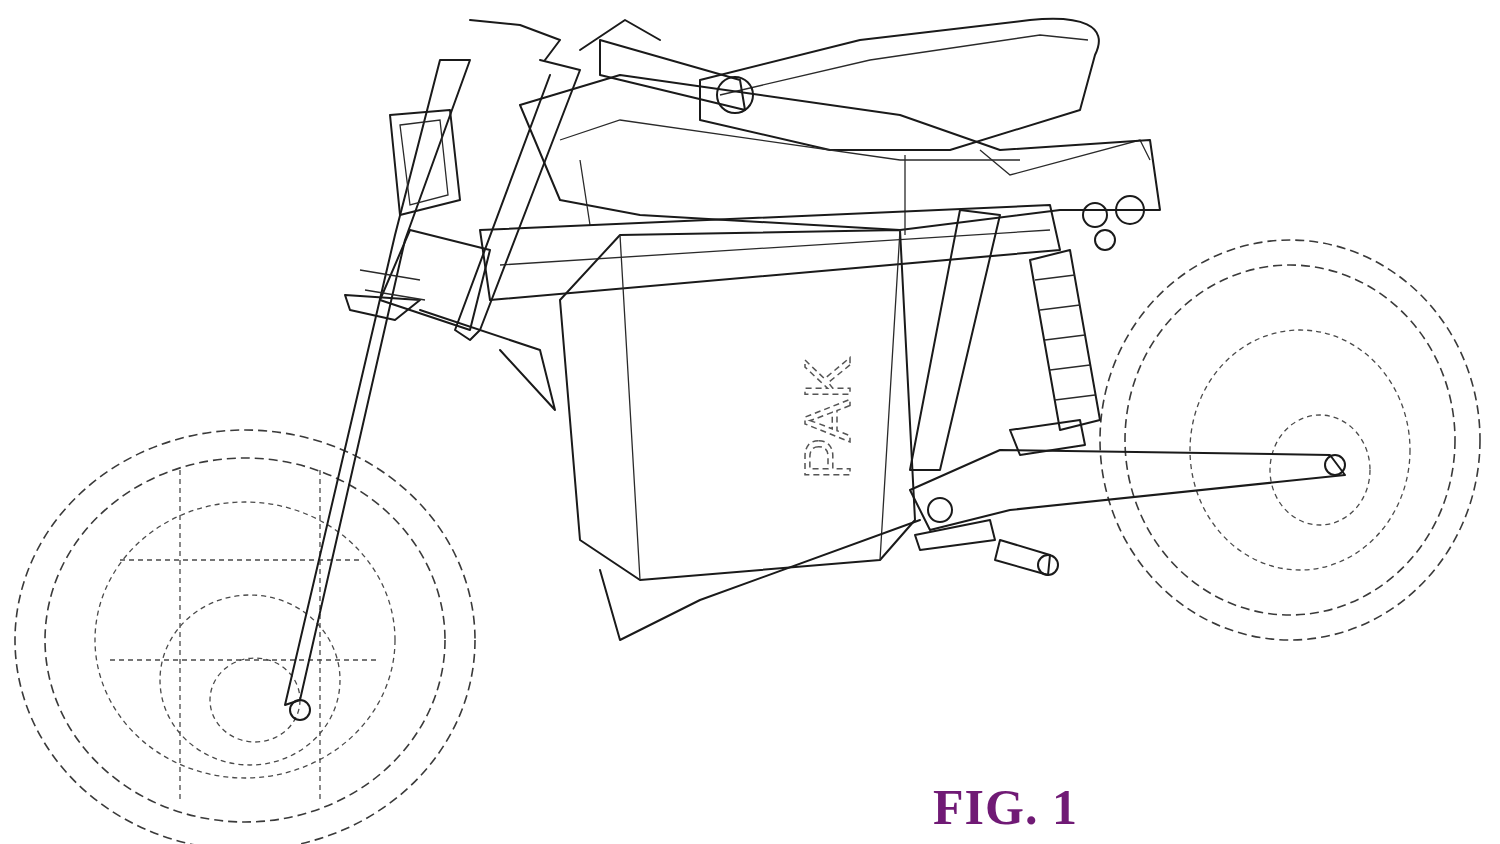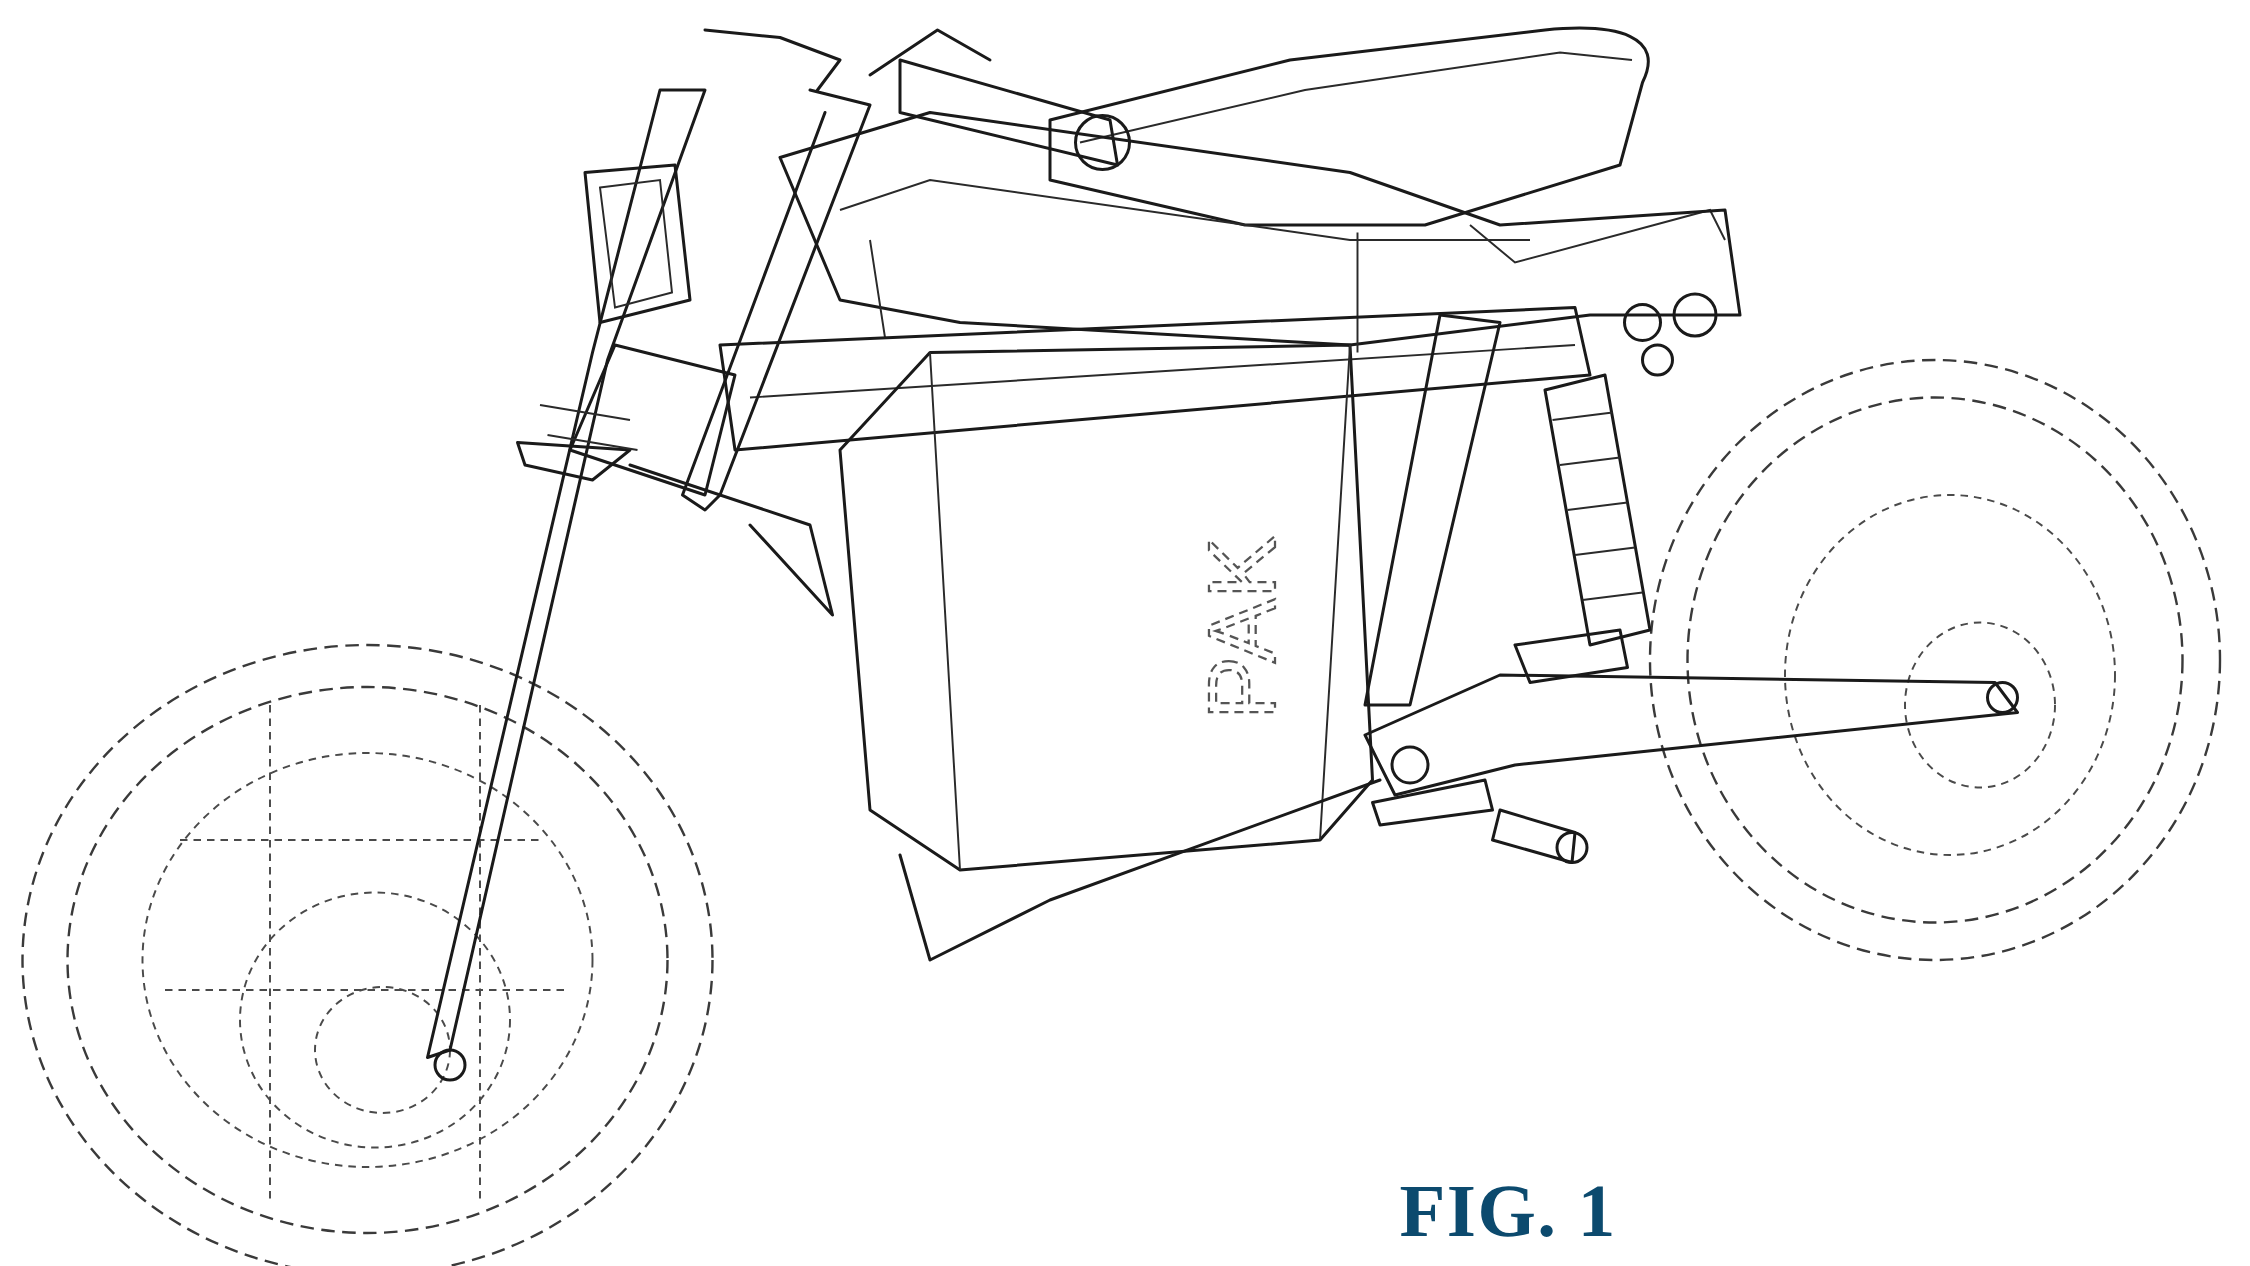--- a/index.html
+++ b/index.html
@@ -2,21 +2,21 @@
 <html><head>
 <meta charset="utf-8">
 <style>
   html,body{margin:0;padding:0;background:#ffffff;}
   body{width:1500px;height:844px;position:relative;overflow:hidden;font-family:"Liberation Serif",serif;}
   #drawing{position:absolute;left:0;top:0;width:1500px;height:844px;}
   .ln{fill:none;stroke:#1a1a1a;stroke-width:2;stroke-linejoin:round;stroke-linecap:round;}
   .ln-thin{fill:none;stroke:#2a2a2a;stroke-width:1.3;}
   .dash{fill:none;stroke:#3a3a3a;stroke-width:1.6;stroke-dasharray:9 5;}
   .dash-s{fill:none;stroke:#4a4a4a;stroke-width:1.3;stroke-dasharray:5 4;}
-  .fig-label{position:absolute;left:933px;top:782px;font-family:"Liberation Serif",serif;font-weight:bold;font-size:50px;color:#0c4a6e;letter-spacing:1px;line-height:1;}
+  .fig-label{position:absolute;left:933px;top:782px;font-family:"Liberation Serif",serif;font-weight:bold;font-size:50px;color:#701a75;letter-spacing:1px;line-height:1;}
   .pak{font-family:"Liberation Sans",sans-serif;font-size:64px;fill:none;stroke:#555;stroke-width:1.5;stroke-dasharray:6 4;}
 </style>
 </head>
 <body>
 
 <svg id="drawing" viewBox="0 0 1500 844" xmlns="http://www.w3.org/2000/svg">
 
   <g>
     <ellipse class="dash" cx="245" cy="640" rx="230" ry="210"></ellipse>
     <ellipse class="dash" cx="245" cy="640" rx="200" ry="182"></ellipse>

